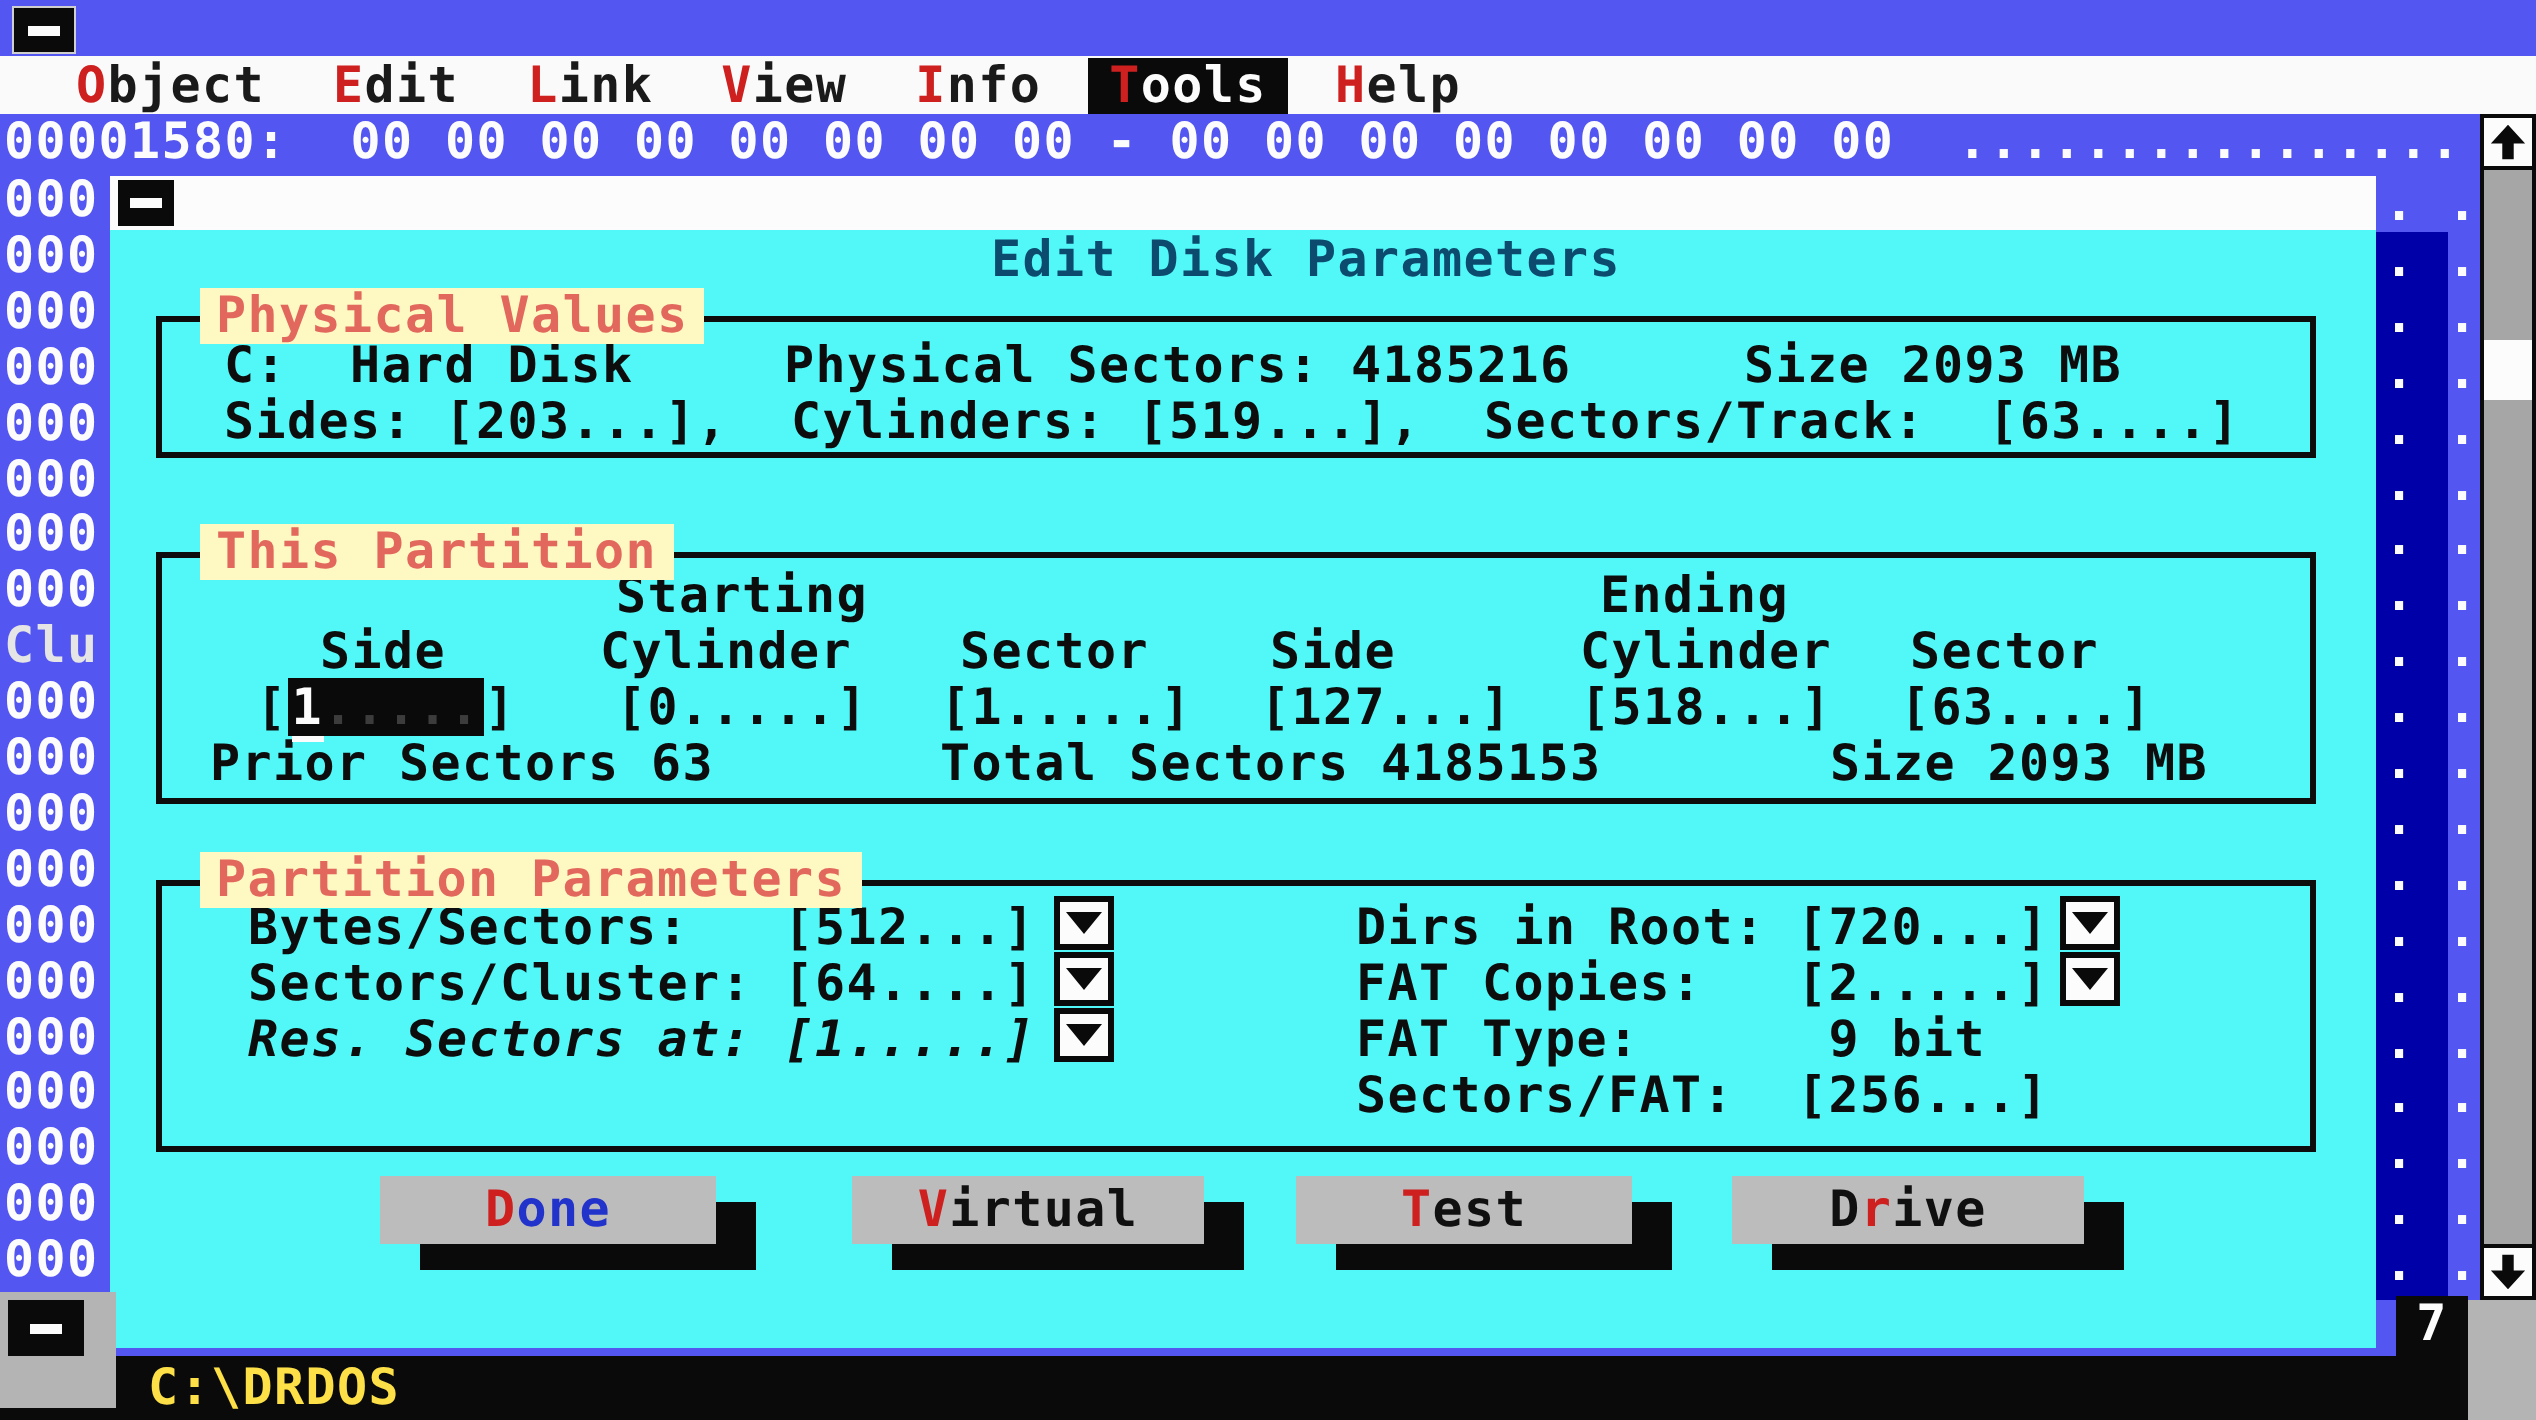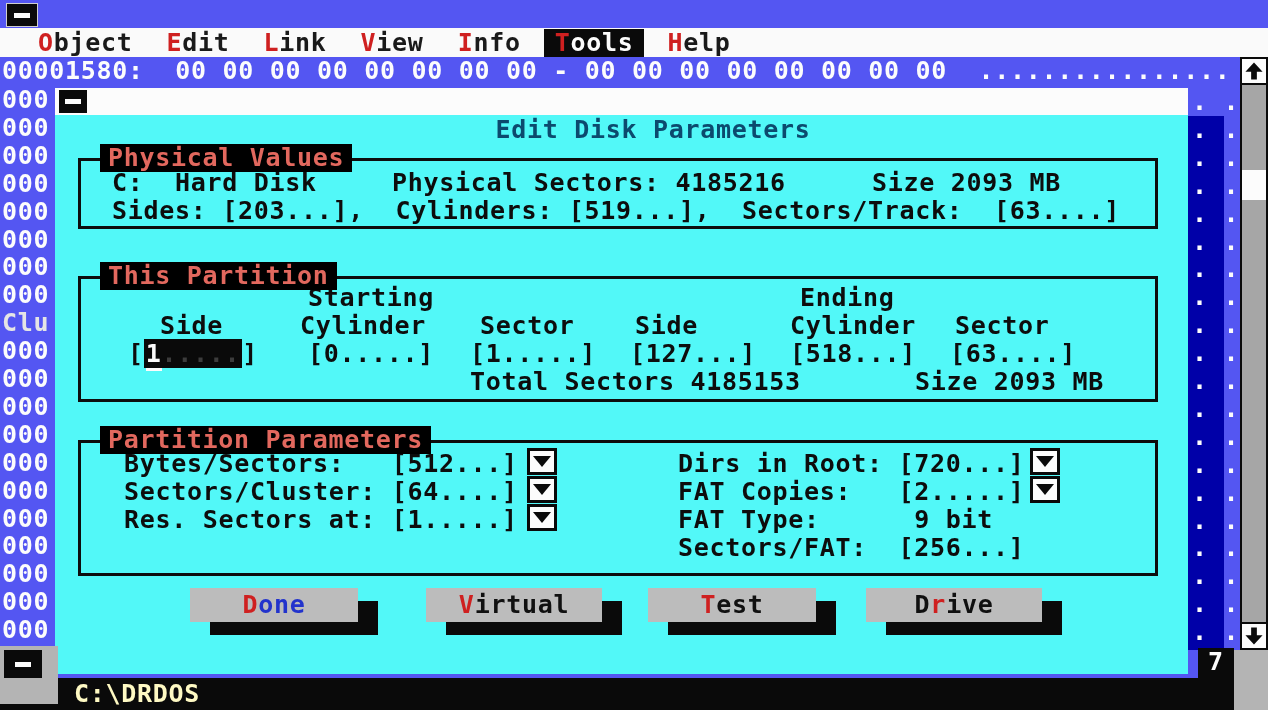--- a/index.html
+++ b/index.html
@@ -1,21 +1,21 @@
 <!DOCTYPE html>
 <html><head>
 <meta charset="utf-8">
 <style>
   html,body{margin:0;padding:0;background:#222;}
   #page{position:relative;width:1268px;height:710px;background:#5456f2;overflow:hidden;
         font-family:"DejaVu Sans Mono",monospace;font-weight:bold;font-size:25px;line-height:28px;
         letter-spacing:.7px;color:#0d0d0d;}
   .abs{position:absolute;white-space:pre;}
   .white{color:#fcfcfc}.yellow{color:#e5e5e5}.salmon{color:#e2685e}
-  .navy{color:#0c4a6e}.gray{color:#fef9c3}.orange{color:#cc8822}
+  .navy{color:#0c4a6e}.gray{color:#fde047}.orange{color:#cc8822}
 
   
   .titlebar{left:0;top:0;width:1268px;height:29px;background:#5456f2;text-align:center;color:#fcfcfc;z-index:4;}
   .dashbox{position:absolute;background:#0a0a0a;display:flex;align-items:center;justify-content:center;}
   .dashbox .dash{width:16px;height:5px;background:#fcfcfc;}
 
   
   .menubar{left:0;top:28px;width:1268px;height:29px;background:#fafafa;display:flex;align-items:center;
            padding-left:38px;box-sizing:border-box;z-index:4;}
   .mi{margin-right:34px;color:#1a1a1a;white-space:pre;}
@@ -23,21 +23,21 @@
   .mi.active{background:#0a0a0a;color:#fcfcfc;padding:0 11px;margin-left:-11px;margin-right:23px;}
 
   
   .hexrow{left:0;top:57px;width:1268px;height:28px;background:#5456f2;z-index:1;}
 
   
   .shadow{left:1188px;top:116px;width:36px;height:534px;background:#0000a8;z-index:1;}
   .dlg{left:55px;top:88px;width:1133px;height:586px;background:#52f8f8;z-index:3;}
   .dlgtitle{left:55px;top:88px;width:1133px;height:27px;background:#fcfcfc;text-align:center;z-index:4;}
   .sect{border:3px solid #0d0d0d;background:transparent;z-index:4;}
-  .sectlabel{background:#000000;padding:0 8px;z-index:5;}
+  .sectlabel{background:#fef9c3;padding:0 8px;z-index:5;}
   .z4{z-index:4;}
 
   
   .selblock{background:#0a0a0a;padding:0 2px;}
   .selblock .cur{color:#fcfcfc;border-bottom:3px solid #fcfcfc;}
   .selblock .fill{color:#3c3c3c;}
 
   
   .dd{position:absolute;width:30px;height:27px;background:#fcfcfc;border:3px solid #0a0a0a;box-sizing:border-box;
       display:flex;align-items:center;justify-content:center;z-index:5;}
@@ -98,20 +98,21 @@
   <div class="abs z4" style="left:392px;top:169px;">Physical Sectors: 4185216</div>
   <div class="abs z4" style="left:872px;top:169px;">Size 2093 MB</div>
   <div class="abs z4" style="left:112px;top:197px;">Sides: [203...],  Cylinders: [519...],  Sectors/Track:  [63....]</div>
 
   <div class="abs sect" style="left:78px;top:276px;width:1074px;height:120px;"></div>
   <div class="abs salmon sectlabel" style="left:100px;top:262px;">This Partition</div>
   <div class="abs z4" style="left:308px;top:284px;">Starting</div>
   <div class="abs z4" style="left:800px;top:284px;">Ending</div>
   <div id="part-headers"></div>
   <div id="part-fields"></div>
+  <div class="abs z4" style="left:105px;top:368px;">Prior Sectors 63</div>
   <div class="abs z4" style="left:470px;top:368px;">Total Sectors 4185153</div>
   <div class="abs z4" style="left:915px;top:368px;">Size 2093 MB</div>
 
   <div class="abs sect" style="left:78px;top:440px;width:1074px;height:130px;"></div>
   <div class="abs salmon sectlabel" style="left:100px;top:426px;">Partition Parameters</div>
   <div id="param-rows"></div>
 
   <div id="buttons"></div>
 
   <div class="sbbtn" style="top:57px;">
@@ -193,21 +194,21 @@
     <div class="abs z4" style="left: 790px; top: 340px;">[518...]</div>
     <div class="abs z4" style="left: 950px; top: 340px;">[63....]</div>
     <div class="abs z4" style="left: 124px; top: 450px;">Bytes/Sectors:   [512...]</div>
     <div class="dd" style="left: 527px; top: 448px;">
       <span class="tri-down"></span>
     </div>
     <div class="abs z4" style="left: 124px; top: 478px;">Sectors/Cluster: [64....]</div>
     <div class="dd" style="left: 527px; top: 476px;">
       <span class="tri-down"></span>
     </div>
-    <div class="abs z4" style="left: 124px; top: 506px;">Res. Sectors at: [1.....]</div>
+    <div class="abs z4" style="left: 124px; top: 506px; font-style: italic;">Res. Sectors at: [1.....]</div>
     <div class="dd" style="left: 527px; top: 504px;">
       <span class="tri-down"></span>
     </div>
     <div class="abs z4" style="left: 678px; top: 450px;">Dirs in Root: [720...]</div>
     <div class="dd" style="left: 1030px; top: 448px;">
       <span class="tri-down"></span>
     </div>
     <div class="abs z4" style="left: 678px; top: 478px;">FAT Copies:   [2.....]</div>
     <div class="dd" style="left: 1030px; top: 476px;">
       <span class="tri-down"></span>

